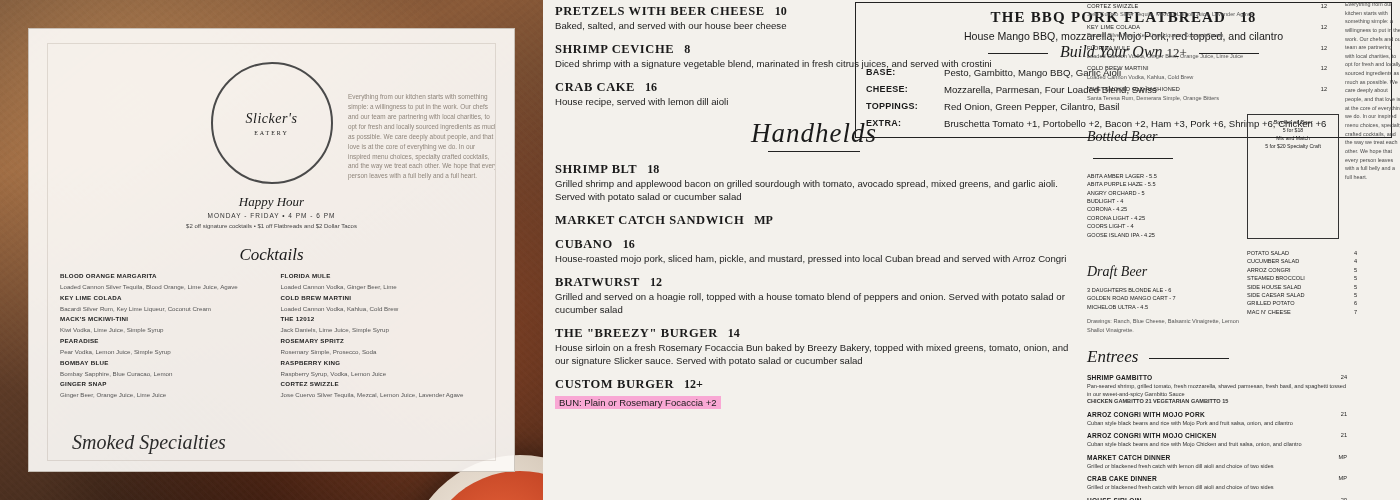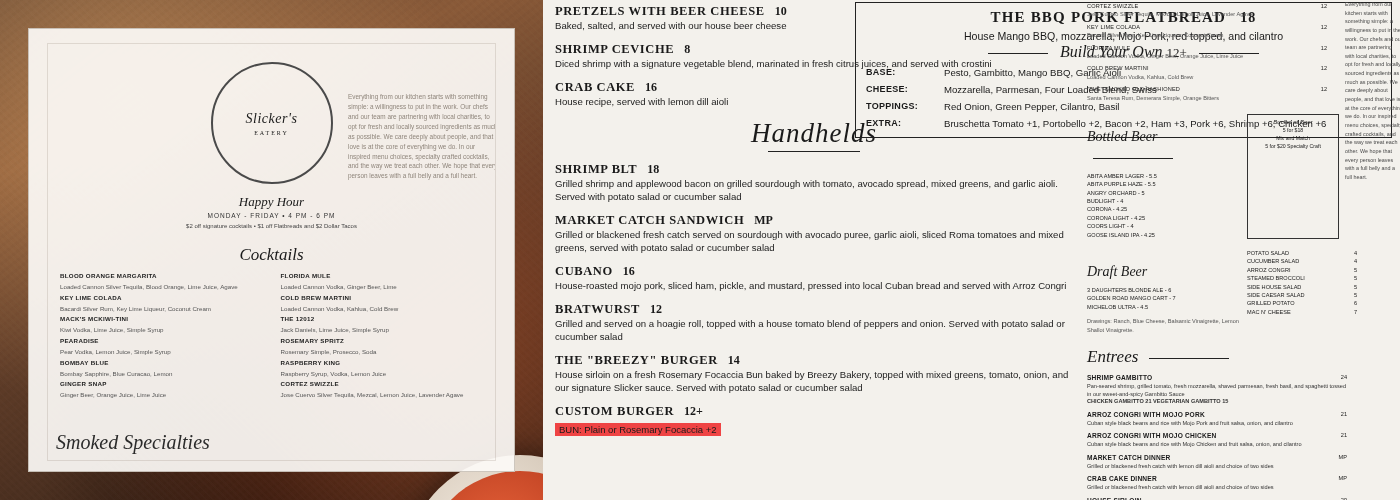--- a/index.html
+++ b/index.html
@@ -61,21 +61,21 @@
   .brand-sub { font-size:6px; letter-spacing:2px; margin-top:3px; text-transform:uppercase;}
   .hh-title { text-align:center; font-family:"Liberation Serif",serif; font-style:italic; font-size:13px; margin-top:10px;}
   .hh-sub { text-align:center; font-size:6.5px; letter-spacing:1px; margin-top:2px; color:#333;}
   .hh-line { text-align:center; font-size:6px; margin-top:4px; color:#444;}
   .cocktails-h { text-align:center; font-family:"Liberation Serif",serif; font-style:italic; font-size:17px; margin:16px 0 6px;}
   .col2 { columns:2; column-gap:18px; font-size:6.2px; line-height:1.75; color:#222; }
   .c-item { break-inside:avoid; }
   .c-name { font-weight:bold; letter-spacing:.3px; }
   .c-ing { color:#555; }
   .smoked {
-    position:absolute; left:8px; bottom:6px;
+    position:absolute; left:24px; bottom:6px;
     font-family:"Liberation Serif", serif; font-style:italic;
     font-size:20px; color:#2b2b2b;
   }
   .ghost {
     position:absolute; left:300px; top:48px; width:150px;
     font-size:6.4px; line-height:1.55; color:#6d6256; opacity:.75;
   }
 
   
   .mid {
@@ -89,21 +89,21 @@
     font-size:12.5px; letter-spacing:.6px; text-transform:uppercase; font-weight:bold;
   }
   .m-price { font-family:"Liberation Serif", serif; font-size:12px; margin-left:10px; font-weight:bold;}
   .m-desc { font-size:9.6px; line-height:1.35; color:#222; margin-top:1px; }
   .handhelds {
     text-align:center; font-family:"Liberation Serif", serif; font-style:italic;
     font-size:27px; margin:8px 0 10px; letter-spacing:1px;
   }
   .hh-under { display:block; width:92px; height:1.5px; background:#222; margin:2px auto 0; }
   .custom-note {
-    background:#ef4444; display:inline-block; padding:1px 4px; font-size:9.5px;
+    background:#f9a8d4; display:inline-block; padding:1px 4px; font-size:9.5px;
   }
 
   
   .right { width:317px; height:500px; position:relative; padding:2px 4px 0 4px; }
   .bbq-box {
     position:absolute; left:-228px; top:2px; width:537px;
     border:1.5px solid #222; padding:6px 10px 8px;
   }
   .bbq-title {
     display:flex; justify-content:center; align-items:baseline;
@@ -256,21 +256,20 @@
         <span class="m-price">18</span>
       </div>
       <div class="m-desc">Grilled shrimp and applewood bacon on grilled sourdough with tomato, avocado spread, mixed greens, and garlic aioli. Served with potato salad or cucumber salad</div>
     </div>
 
     <div class="m-item">
       <div class="m-head">
         <span class="m-title">MARKET CATCH SANDWICH</span>
         <span class="m-price">MP</span>
       </div>
-      <div class="m-desc">Grilled or blackened fresh catch served on sourdough with avocado puree, garlic aioli, sliced Roma tomatoes and mixed greens, served with potato salad or cucumber salad</div>
     </div>
 
     <div class="m-item">
       <div class="m-head">
         <span class="m-title">CUBANO</span>
         <span class="m-price">16</span>
       </div>
       <div class="m-desc">House-roasted mojo pork, sliced ham, pickle, and mustard, pressed into local Cuban bread and served with Arroz Congri</div>
     </div>
 

